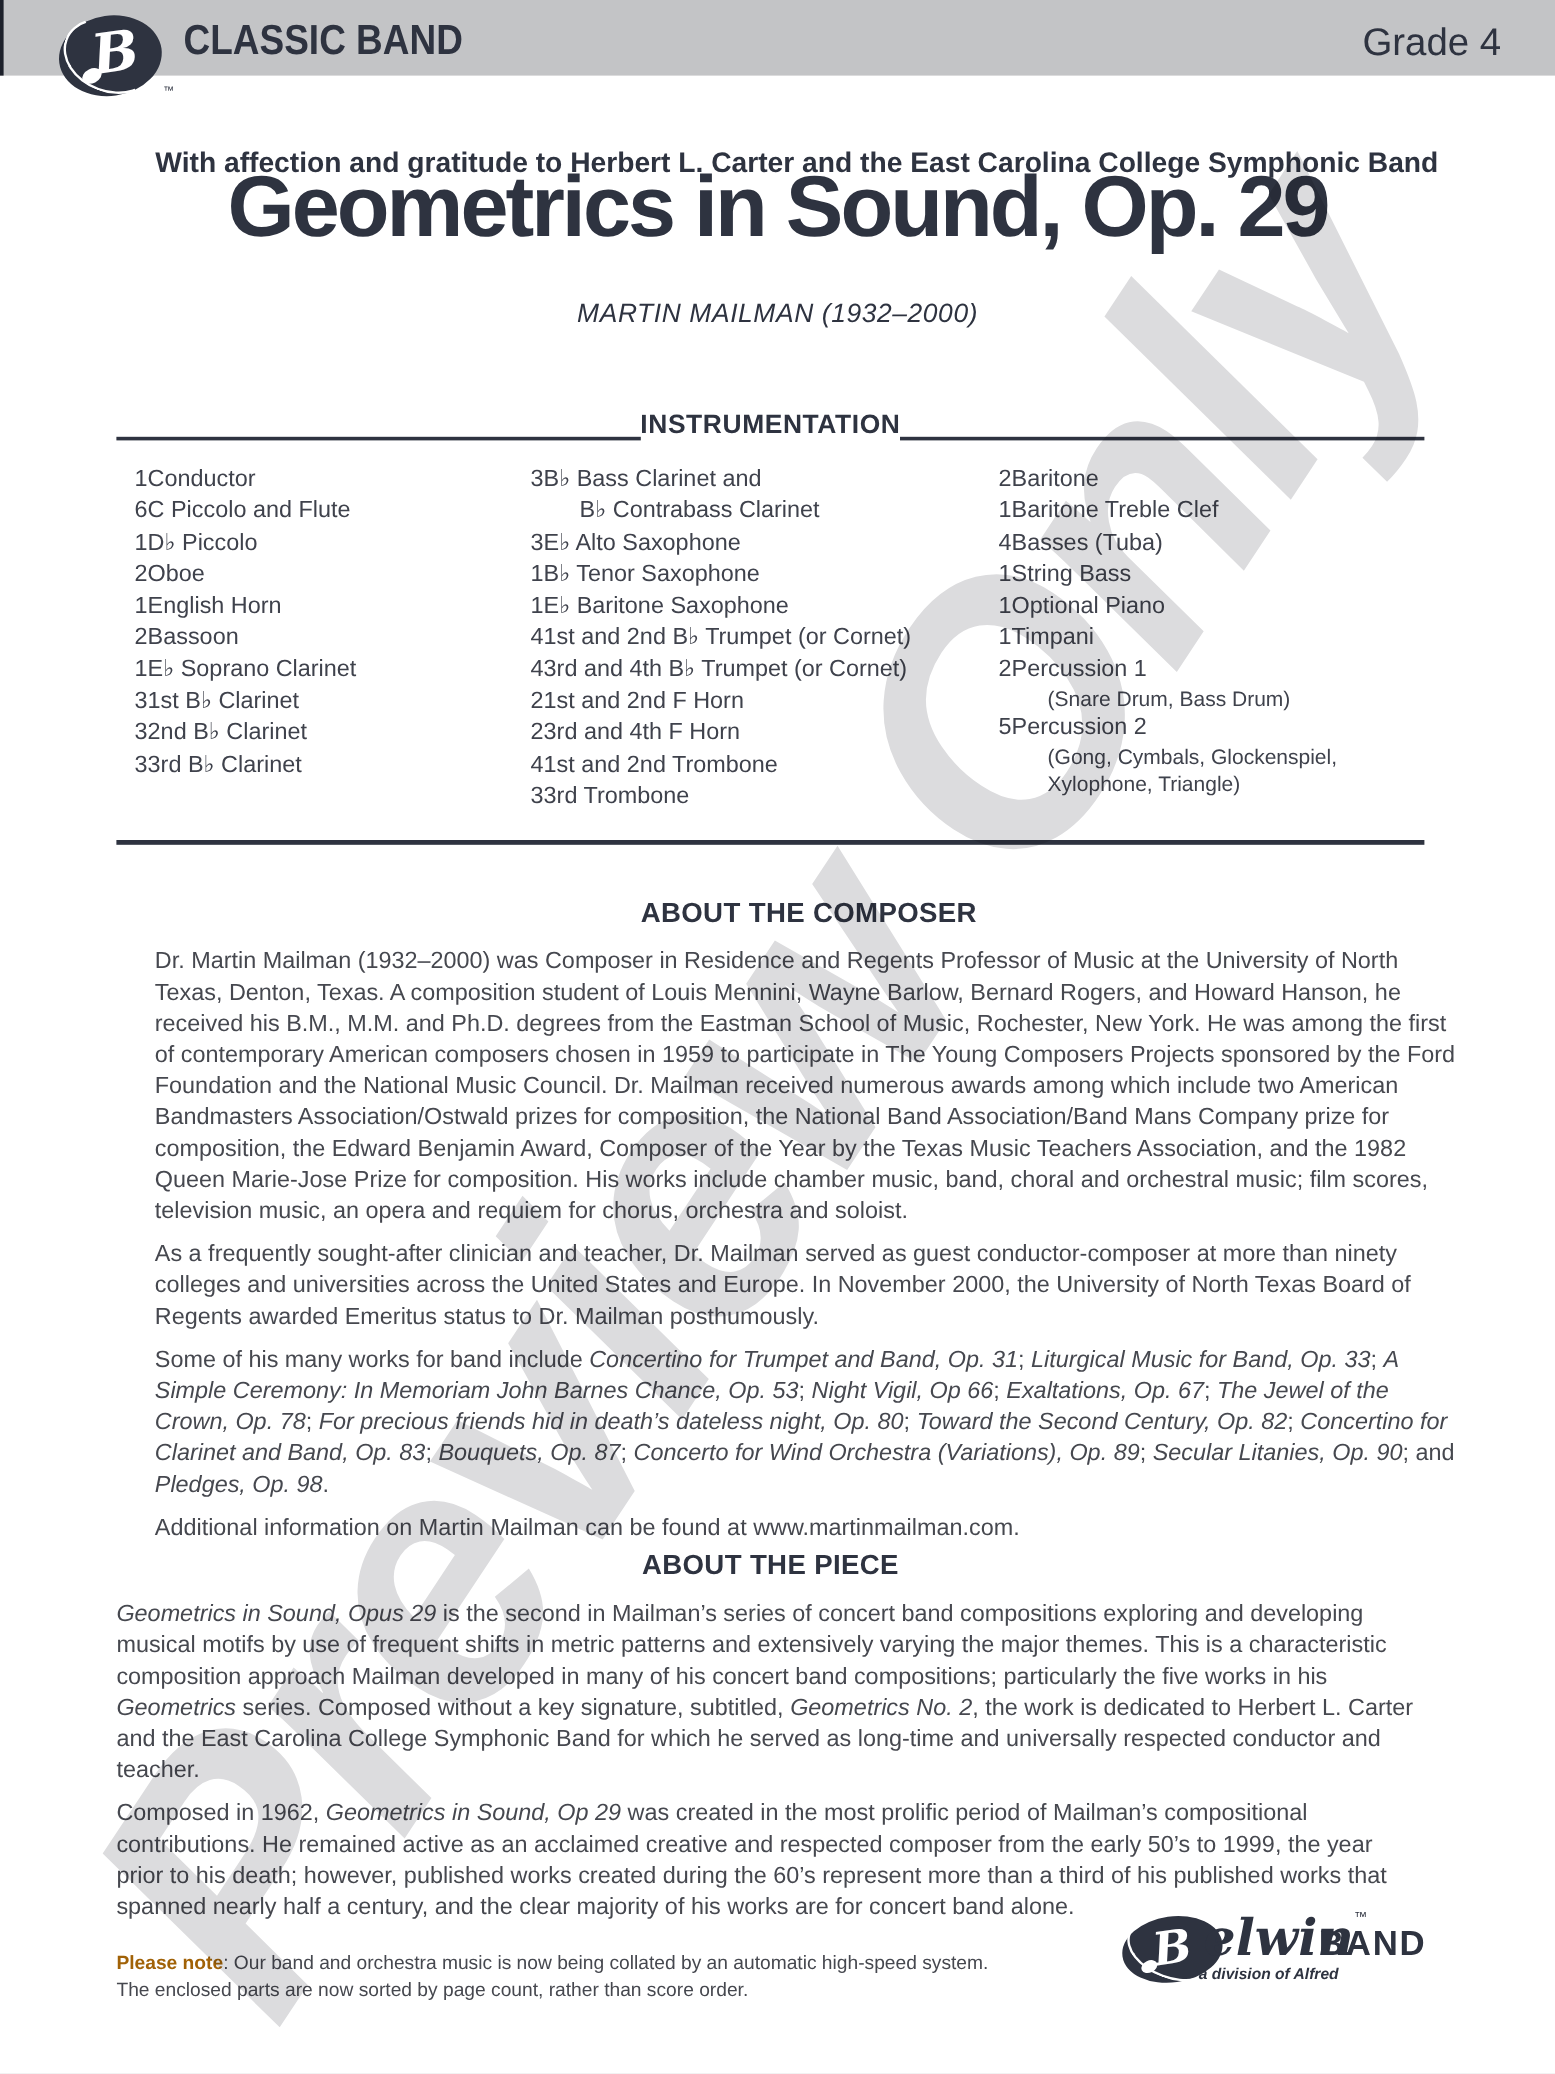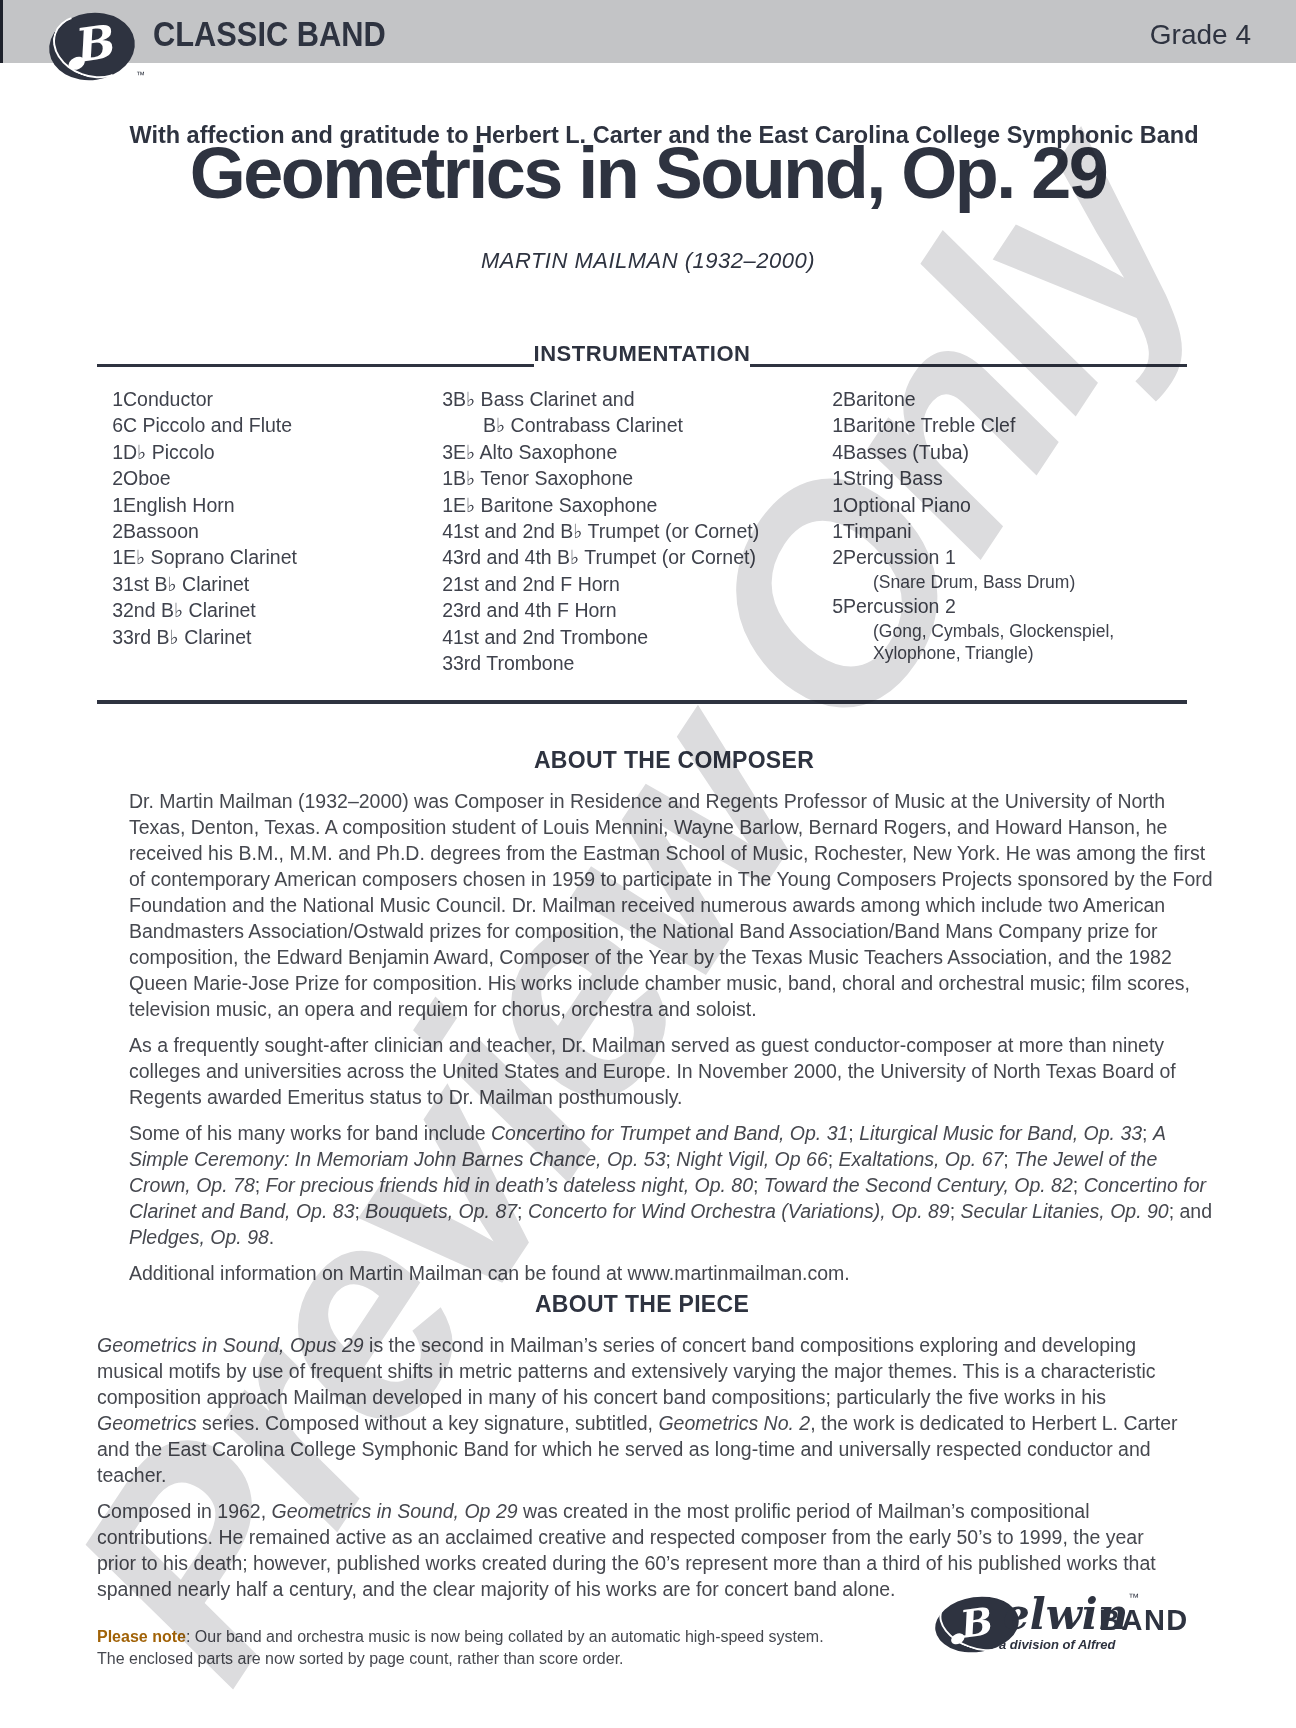--- a/index.html
+++ b/index.html
@@ -14,21 +14,21 @@
     font-family:"Liberation Sans",sans-serif;color:var(--ink-body);overflow:hidden;
   }
   
   .topbar{position:absolute;top:0;left:0;width:100%;height:63px;background:var(--banner-gray);border-left:3px solid #1d212b;}
   .brandmark{position:absolute;left:46px;top:13px;width:86px;height:67px;background:var(--ink-dark);border-radius:50%;transform:rotate(-8deg);}
   .brandmark::before{content:"";position:absolute;inset:3px;border-radius:50%;border:2.5px solid #fff;border-top-color:transparent;border-right-color:transparent;transform:rotate(28deg);}
   .brandmark::after{content:"";position:absolute;left:17px;bottom:13px;width:17px;height:12px;background:#fff;border-radius:50%;transform:rotate(-18deg);}
   .brandmark .bglyph{position:absolute;left:28px;top:4px;color:#fff;font:italic 700 46px "DejaVu Serif",serif;}
   .brand-tm{position:absolute;left:133px;top:70px;font-size:9px;color:var(--ink-dark);}
   .series{position:absolute;left:150px;top:0;height:63px;line-height:67px;font-weight:700;font-size:35px;color:var(--ink-dark);transform:scaleX(0.88);transform-origin:0 50%;white-space:nowrap;}
-  .grade{position:absolute;right:48px;top:0;height:49px;line-height:70px;font-size:28px;color:var(--ink-dark);}
+  .grade{position:absolute;right:48px;top:0;height:49px;line-height:70px;font-size:32px;color:var(--ink-dark);}
   
   .dedication{position:absolute;top:106px;left:0;width:100%;margin:16px;text-align:center;font-weight:700;font-size:23.5px;color:var(--ink-dark);white-space:nowrap;}
   .title{position:absolute;top:136px;left:0;width:100%;margin:0;text-align:center;font-weight:700;font-size:72px;line-height:1.04;letter-spacing:-2.5px;color:var(--ink-dark);}
   .composer{position:absolute;top:248px;left:0;width:100%;margin:0;text-align:center;font-style:italic;font-size:22px;letter-spacing:0.5px;color:var(--ink-dark);}
   
   .instr-head{position:absolute;top:341px;left:97px;width:1090px;display:flex;align-items:flex-end;}
   .instr-head .hrule{flex:1;height:3px;background:var(--ink-dark);}
   .instr-title{font-weight:700;font-size:22px;letter-spacing:0.5px;color:var(--ink-dark);}
   .instr-grid{position:absolute;top:386px;left:97px;width:1090px;display:grid;grid-template-columns:330px 390px 370px;color:#3f424c;}
   .instr-row{display:flex;line-height:26.4px;font-size:19.5px;}

